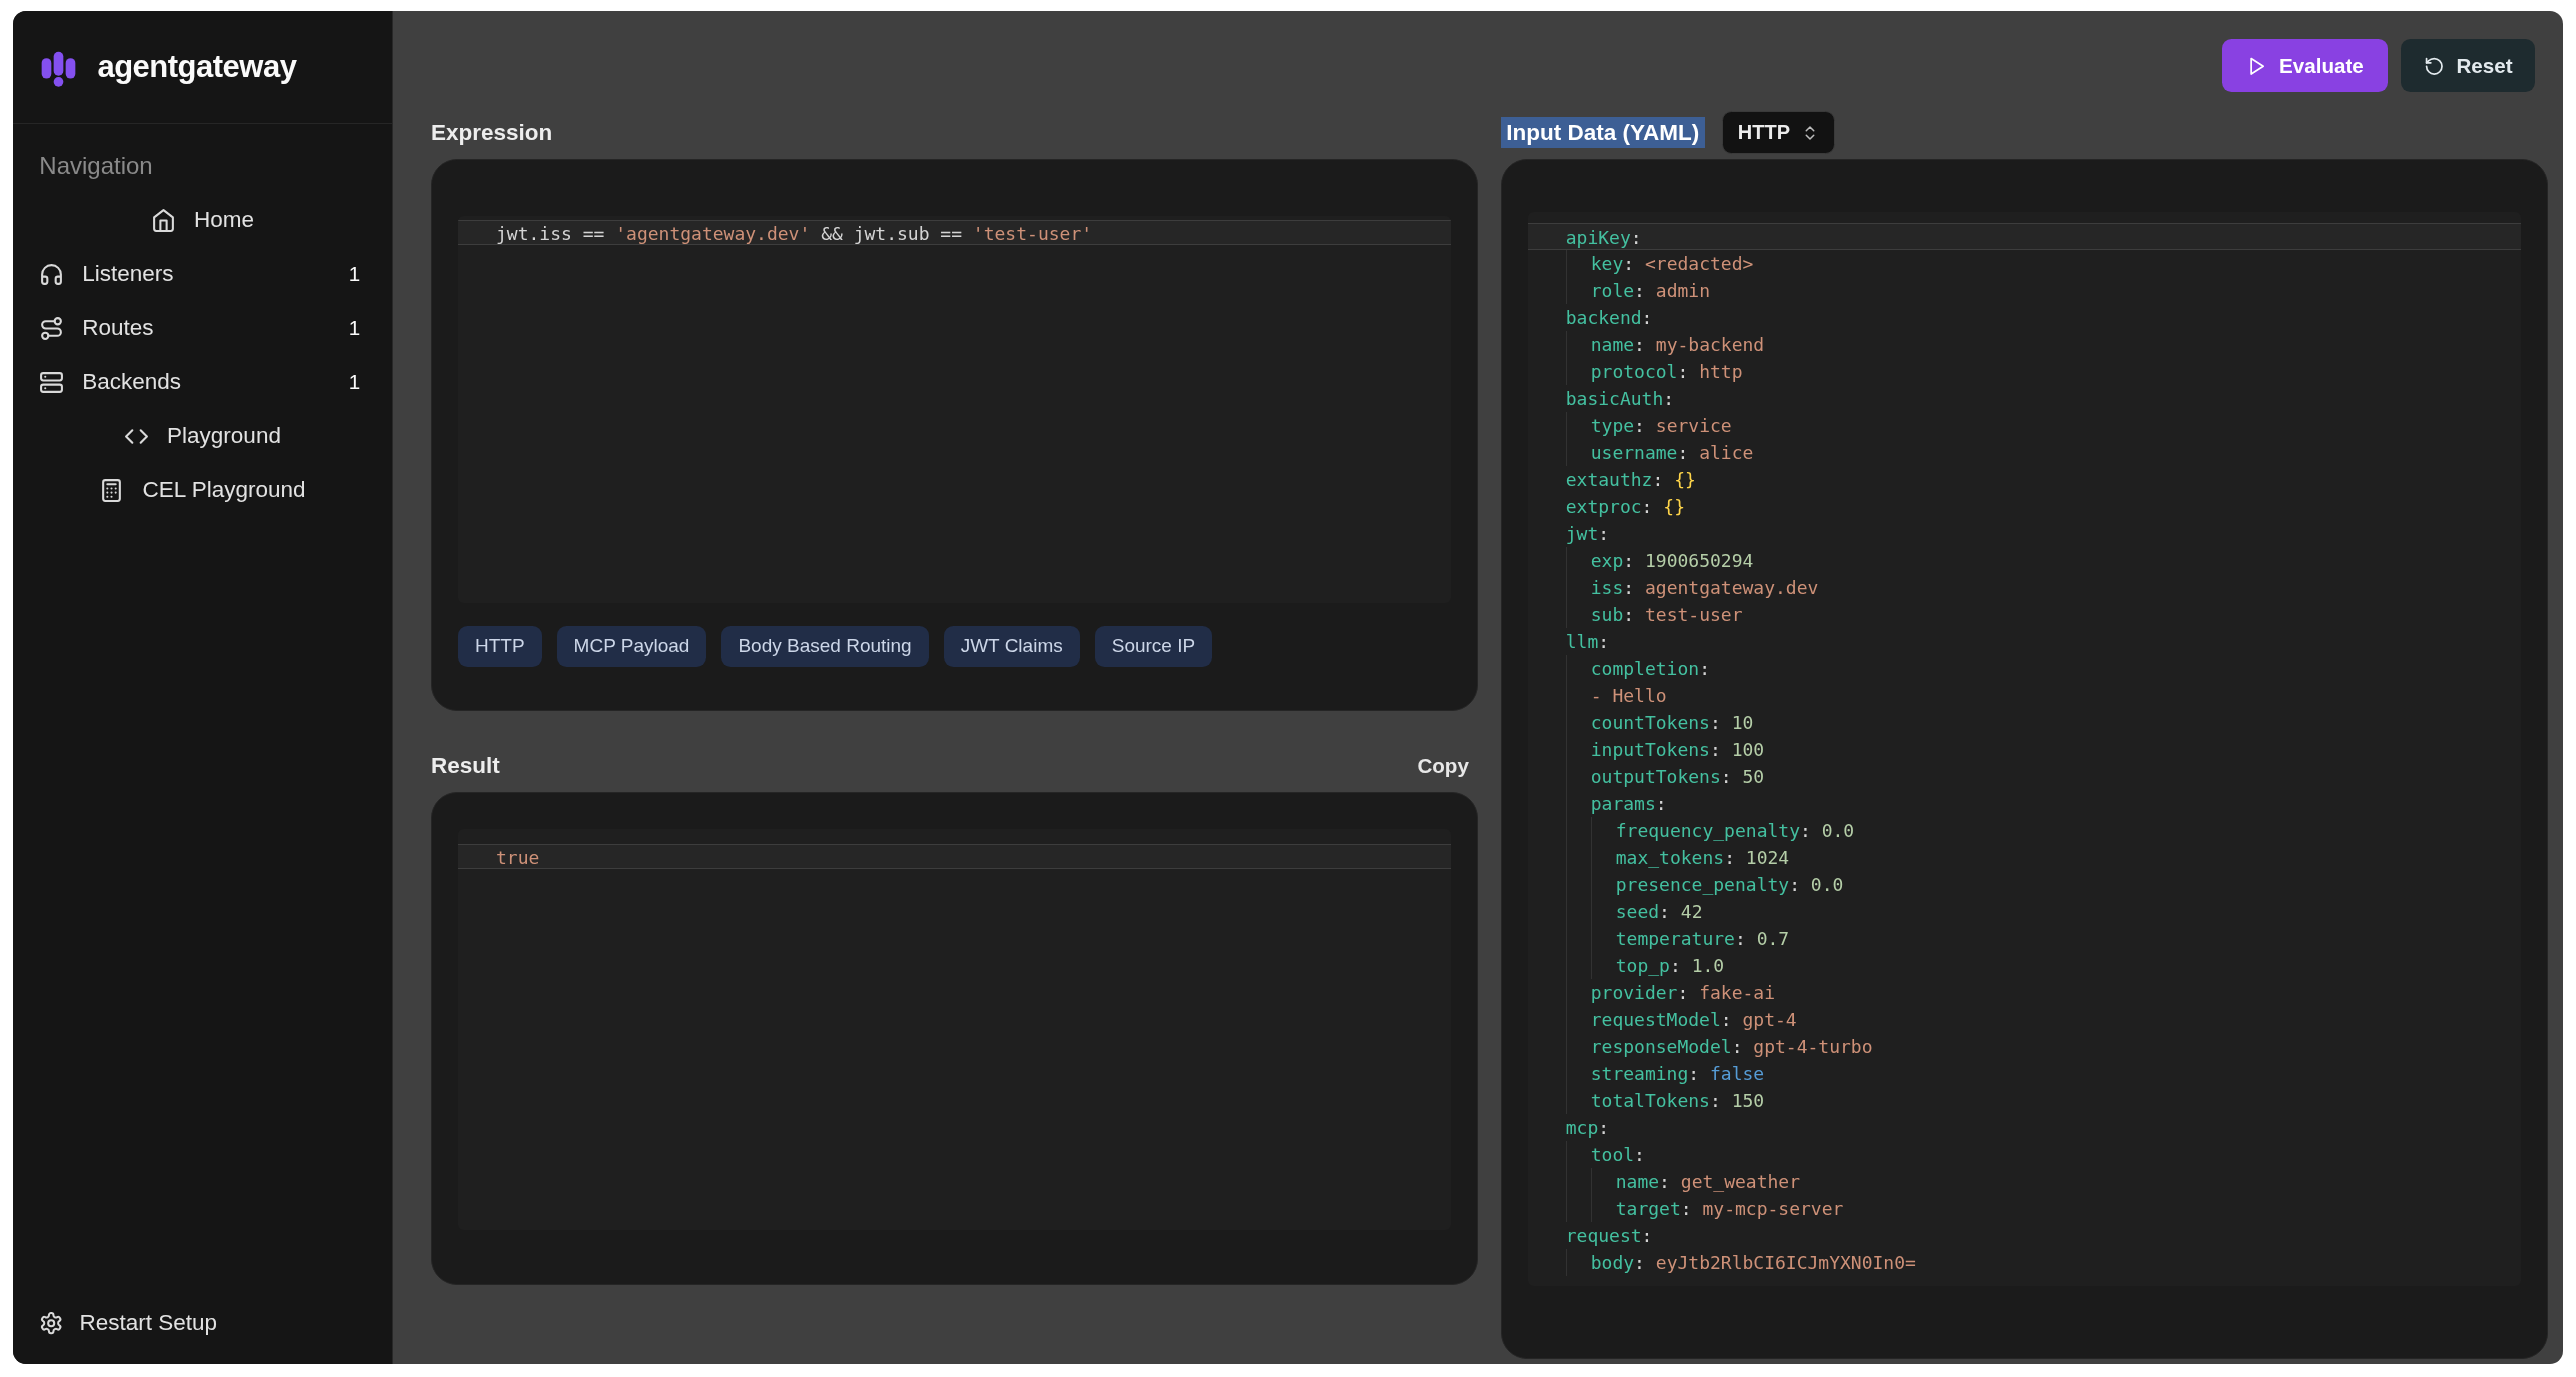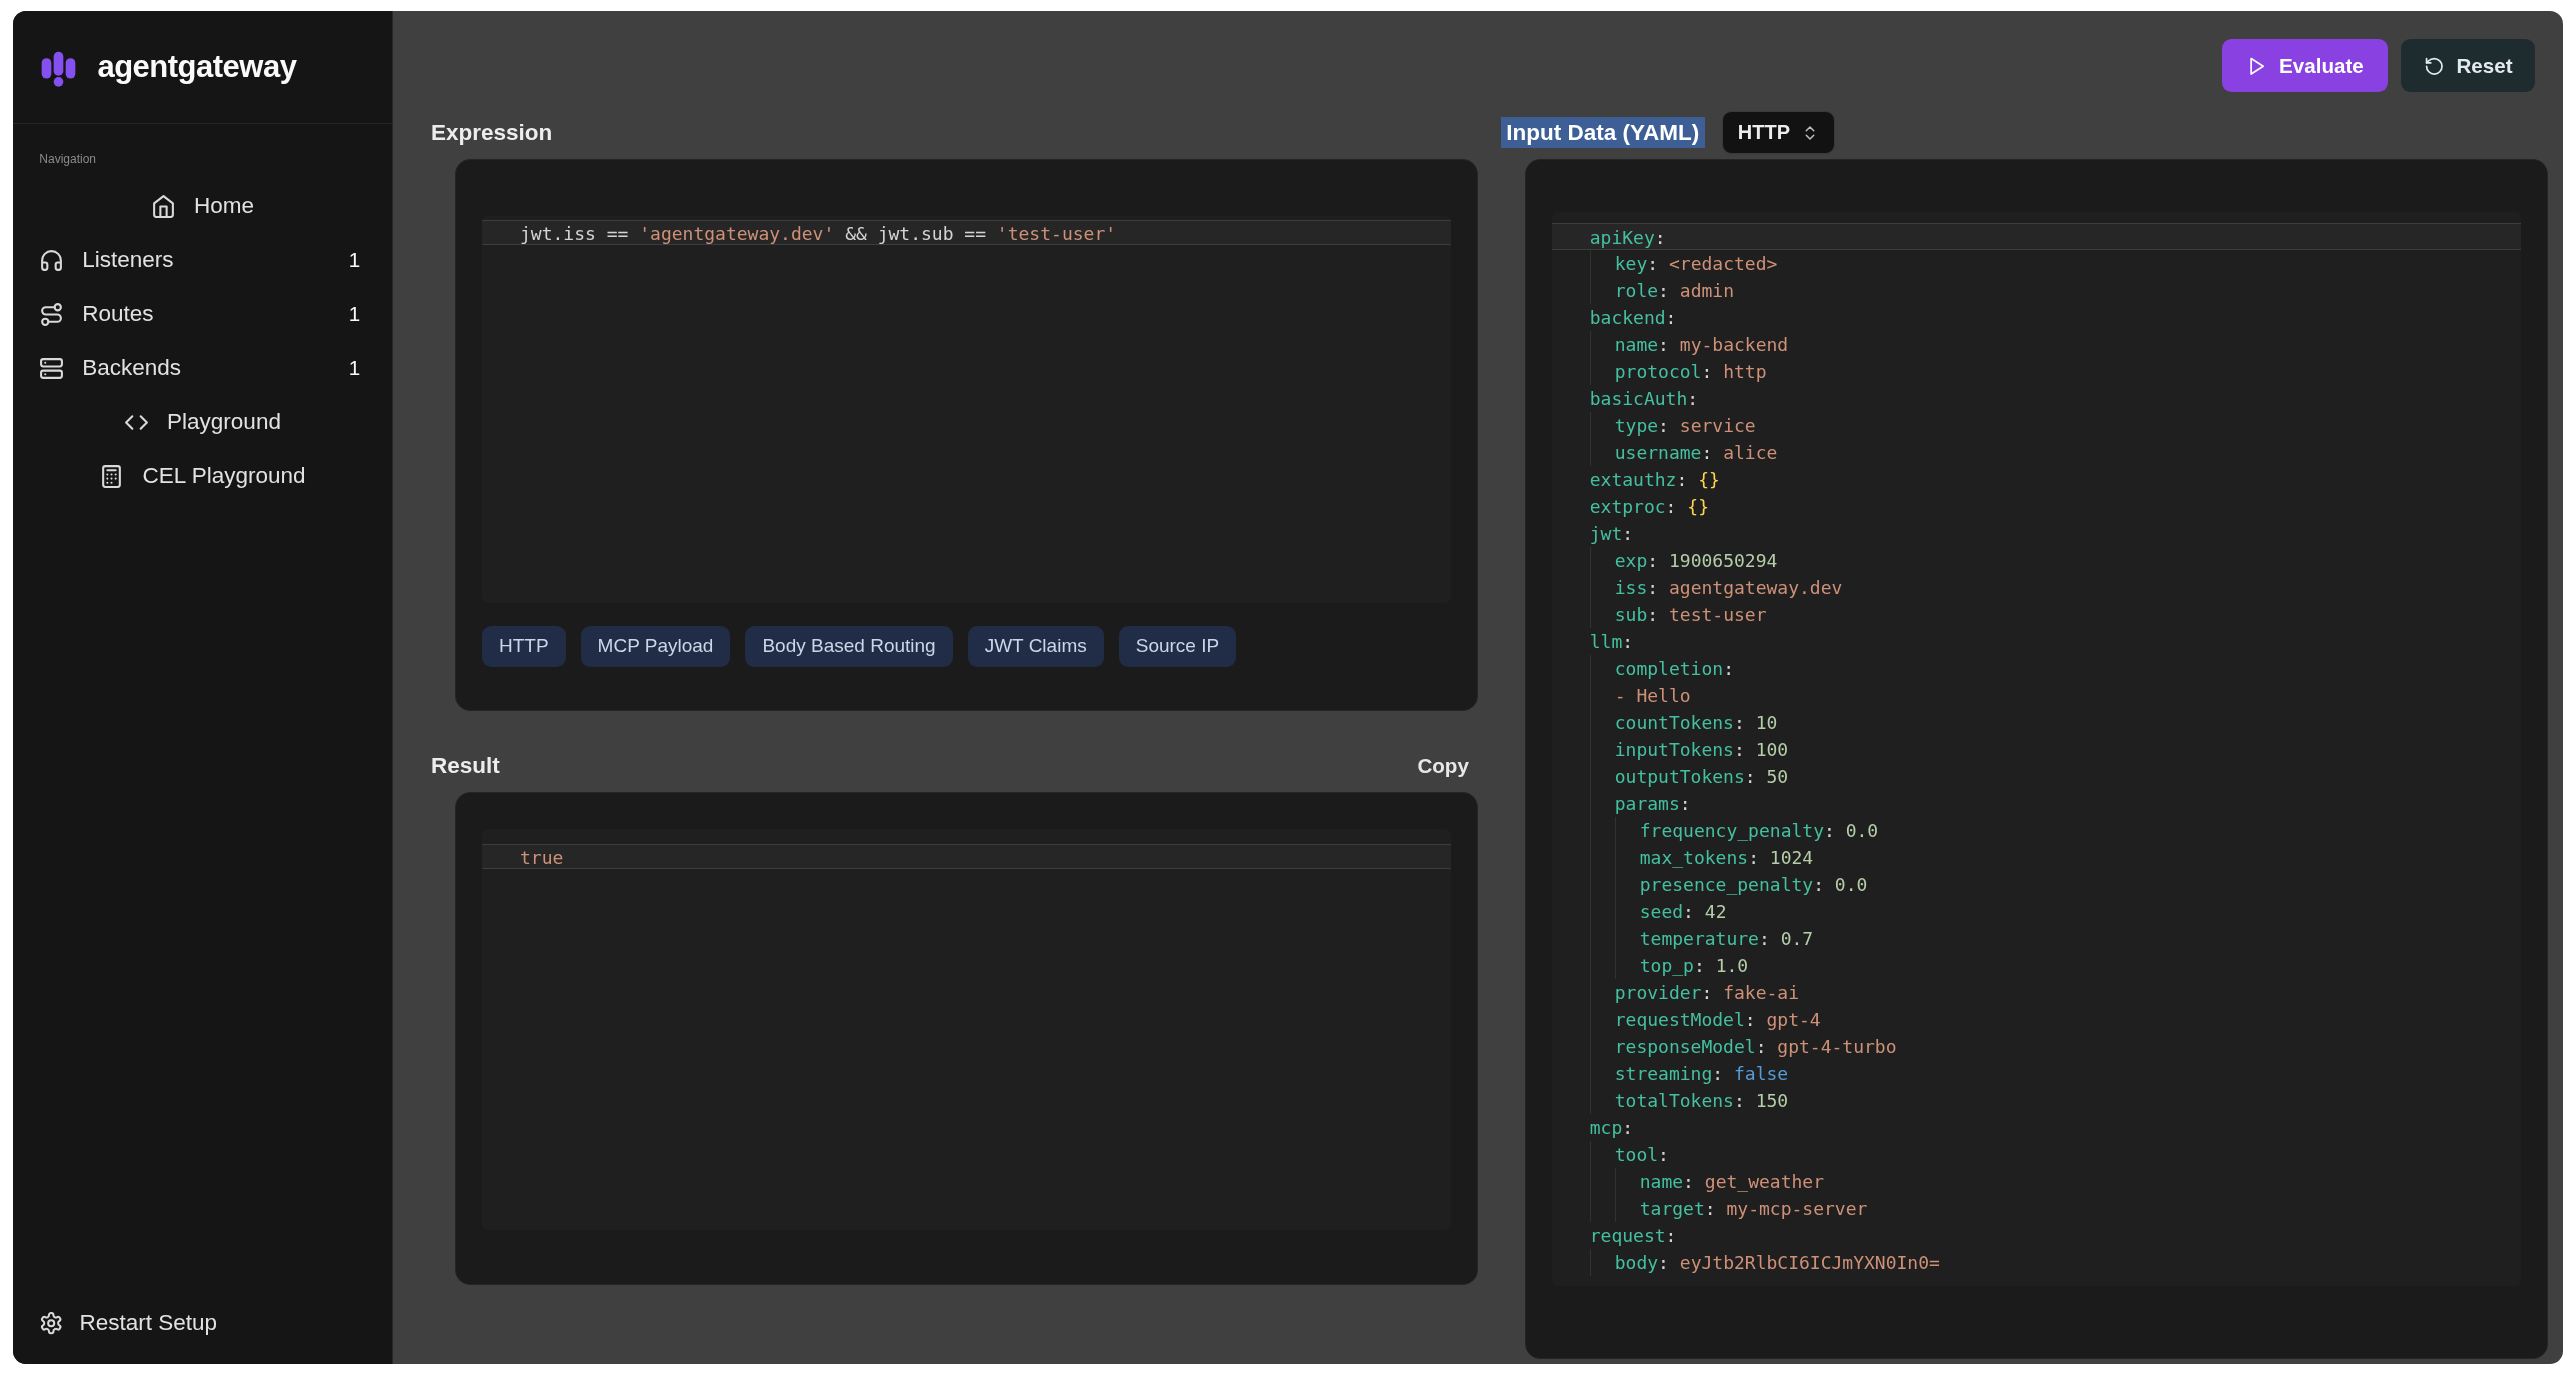--- a/index.html
+++ b/index.html
@@ -10,21 +10,21 @@
   .app { position:absolute; left:13px; top:11.3px; width:2550px; height:1353px;
          background:#404040; border-radius:13px; overflow:hidden; display:flex; }
 
   
   .sidebar { width:380px; background:#151515; border-right:0.9px solid #282828;
              display:flex; flex-direction:column; flex:none; }
   .brand { height:113px; display:flex; align-items:center; gap:17px;
            padding:0 24.4px; border-bottom:0.9px solid #262626; cursor:pointer; }
   .brand-name { font-size:31px; font-weight:700; color:#fafafa; letter-spacing:-0.5px; }
   .nav-wrap { flex:1; padding:13px 15px; }
-  .nav-label { font-size:12px; color:#8a8a8a; margin:15px 0 13px 11.3px; }
+  .nav-label { font-size:24px; color:#8a8a8a; margin:15px 0 13px 11.3px; }
   .nav-item { height:54px; border-radius:9.4px; display:flex; align-items:center;
               gap:18px; padding:0 11.3px; color:#e2e2e2; font-size:22.5px; cursor:pointer;justify-content:center; }
   .nav-item .nicon { width:25px; height:25px; display:flex; color:#d9d9d9; flex:none; }
   .nav-item .badge { margin-left:auto; font-size:20.6px; color:#fafafa; padding-right:5.6px; }
   .sidebar-footer { padding:0 26px 28px; display:flex; align-items:center; gap:16px;
                     color:#e2e2e2; font-size:22.5px; cursor:pointer; }
   .sidebar-footer .nicon { width:24.4px; height:24.4px; display:flex; color:#d9d9d9; }
 
   svg.ic { width:100%; height:100%; fill:none; stroke:currentColor; stroke-width:2;
            stroke-linecap:round; stroke-linejoin:round; }
@@ -48,21 +48,21 @@
   .head-right { margin-left:auto; }
   .ghost-btn { background:transparent; border:none; color:#e8e8e8; font-size:20.6px;
                font-weight:600; cursor:pointer; padding:7.5px 9.4px; border-radius:7.5px;
                font-family:"Liberation Sans",sans-serif; }
 
   .select { margin-left:17px; height:43px; border:0.9px solid #3a3a3a; border-radius:9.4px;
             display:flex; align-items:center; gap:11.3px; padding:0 15px; font-size:20px;
             font-weight:600; color:#ececec; background:#121212; cursor:pointer; }
   .select .sicon { width:18px; height:18px; display:flex; color:#bdbdbd; }
 
-  .card { background:#1b1b1b; border:0.9px solid #252525; border-radius:15px;margin-left:24px; }
+  .card { background:#1b1b1b; border:0.9px solid #252525; border-radius:26px; }
   .card.expression { height:552px; padding:56px 26px 0; }
   .card.result { height:493px; padding:36px 26px 0; margin-top:0; }
   .card.input { flex:none; height:1200px; padding:52px 26px 0; }
 
   .editor { background:#1f1f1f; border-radius:5.6px; overflow:hidden;
             font-family:"DejaVu Sans Mono", monospace; font-size:18px; color:#d4d4d4;
             cursor:text; }
   .editor.expr { height:387px; padding-top:3.8px; }
   .editor.res  { height:401px; padding-top:15px; }
   .editor.yaml { padding:11.3px 0 9.4px; }

